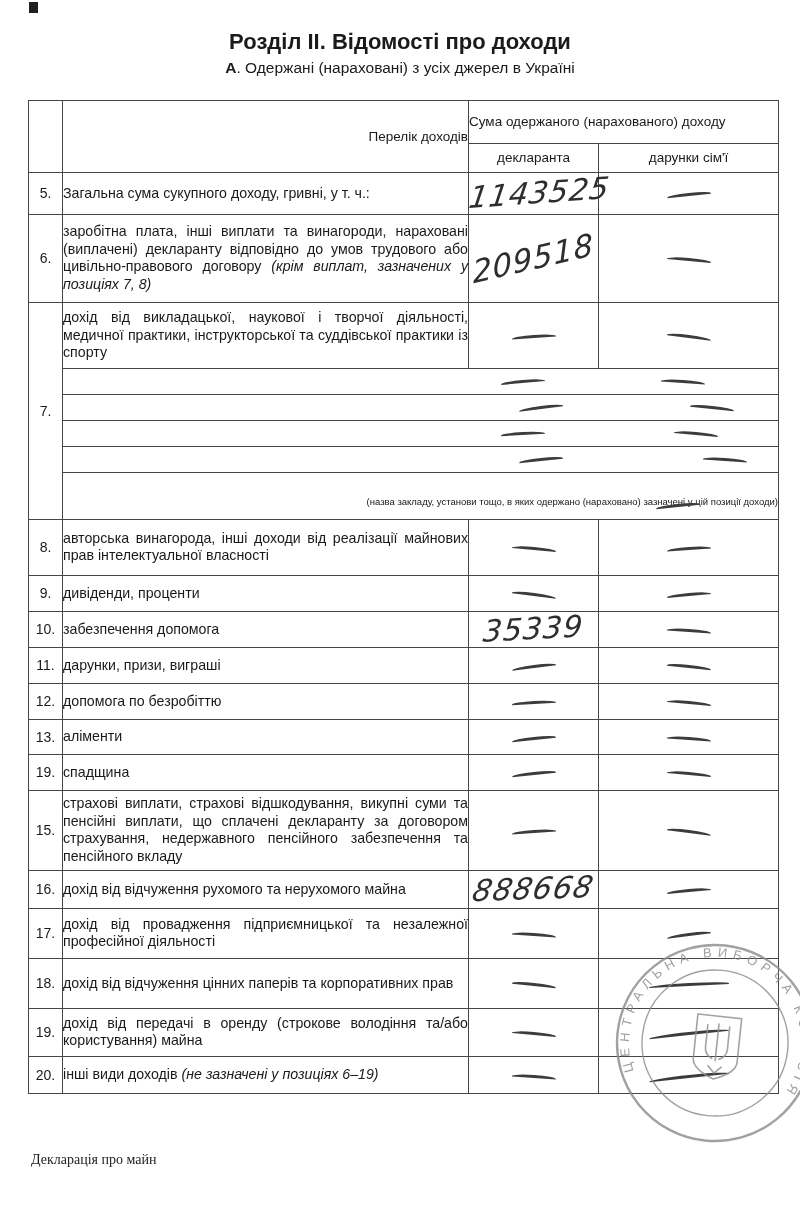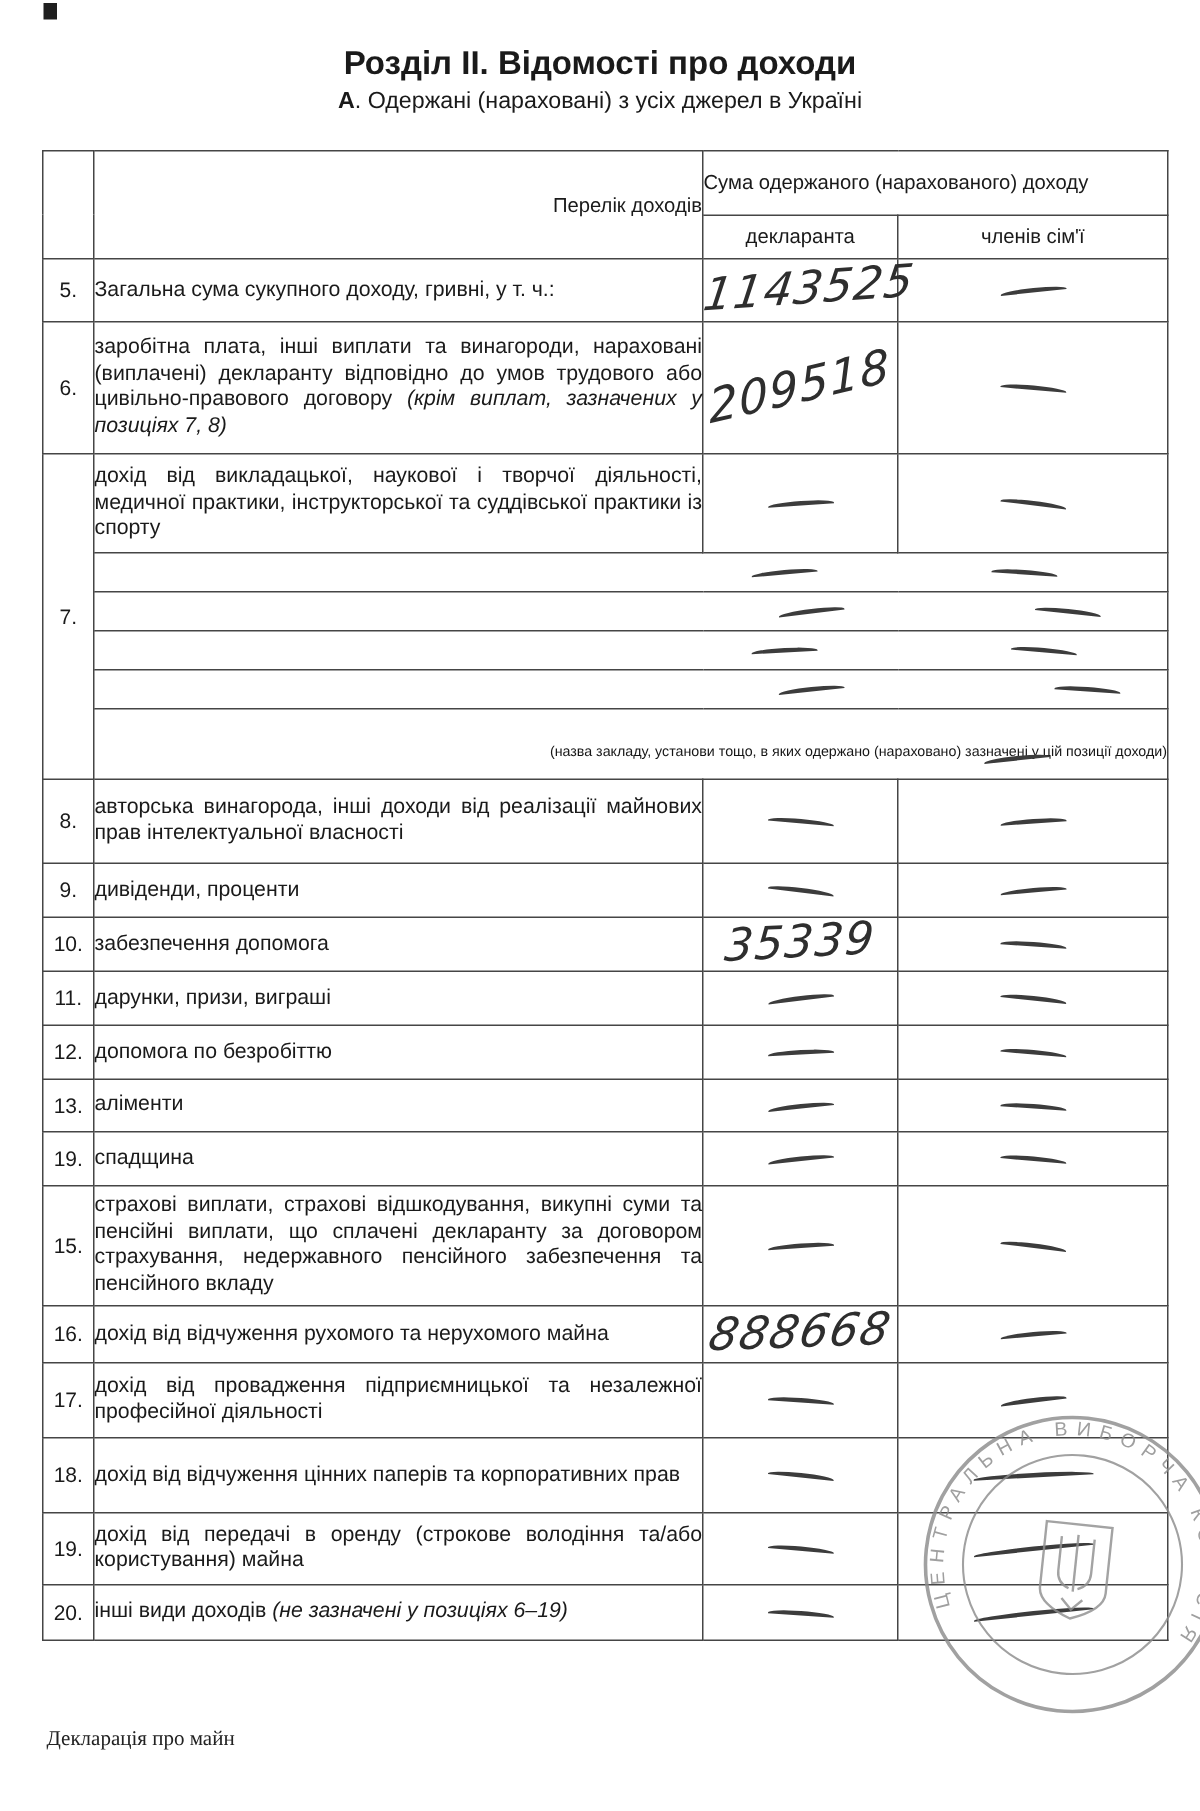--- a/index.html
+++ b/index.html
@@ -94,21 +94,21 @@
       <col style="width:180px">
   </colgroup>
   <thead>
     <tr class="h1">
       <th rowspan="2"></th>
       <th rowspan="2" class="list-h">Перелік доходів</th>
       <th colspan="2" class="sum-h">Сума одержаного (нарахованого) доходу</th>
     </tr>
     <tr class="h2">
       <th class="sub-h">декларанта</th>
-      <th class="sub-h">членів сім'ї</th>
+      <th class="sub-h">дарунки сім'ї</th>
     </tr>
   </thead>
   <tbody>
       <tr style="height: 42px;">
         <td class="num">5.</td>
         <td class="desc"><span>Загальна сума сукупного доходу, гривні, у т. ч.:</span></td>
         <td class="val"><span class="hw hw5">1143525</span></td>
         <td class="val"><span class="dash" style="transform: rotate(-6deg);"></span></td>
       </tr>
       <tr style="height: 88px;">

